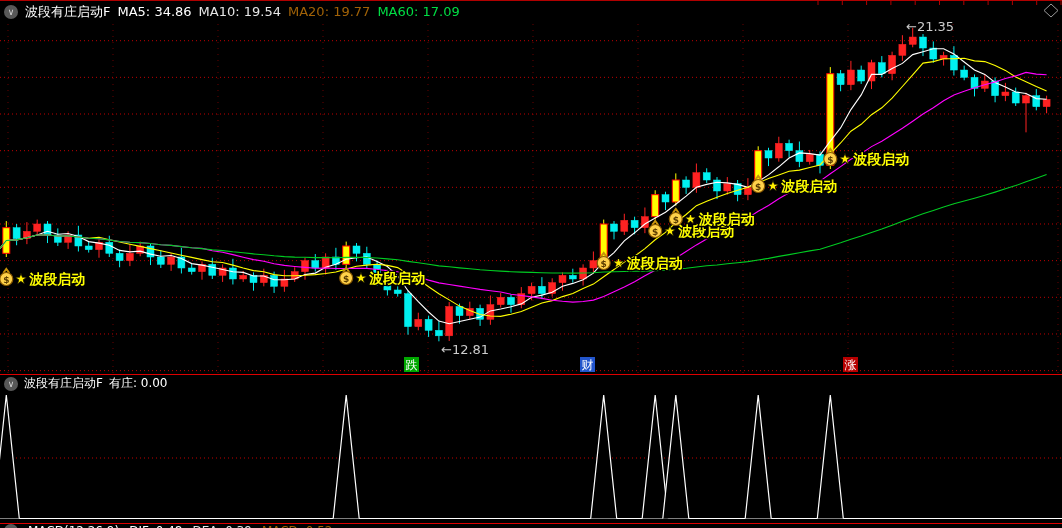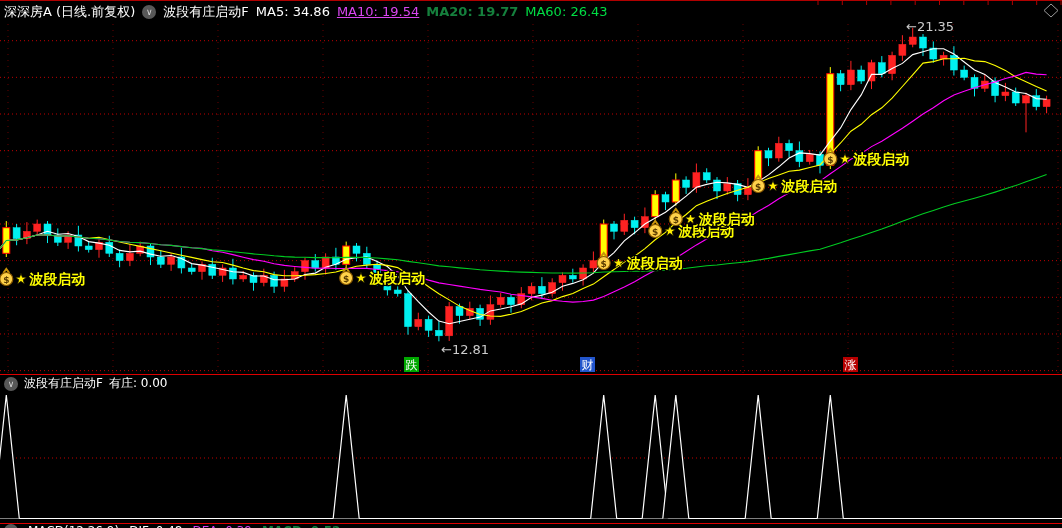--- a/index.html
+++ b/index.html
@@ -5,21 +5,21 @@
   html,body{margin:0;padding:0;background:#000;}
   #root{position:relative;width:1062px;height:528px;background:#000;overflow:hidden;
         font-family:"DejaVu Sans","Liberation Sans",sans-serif;}
   #chartsvg{position:absolute;left:0;top:0;z-index:1;}
   .hdr{position:absolute;left:0;top:0;width:1062px;height:23px;display:flex;
        align-items:center;gap:7px;padding-left:4px;z-index:2;font-size:13px;white-space:nowrap;}
   .p2hdr{position:absolute;left:0;top:376px;width:1062px;height:15px;display:flex;
        align-items:center;gap:6px;padding-left:4px;z-index:2;font-size:12px;white-space:nowrap;}
   .macd{position:absolute;left:0;top:524px;width:1062px;height:14px;display:flex;
        align-items:center;gap:10px;padding-left:4px;z-index:2;font-size:12px;white-space:nowrap;}
-  .c-white{color:#ffffff;} .c-yellow{color:#d946ef;text-decoration:underline;} .c-magenta{color:#15803d;font-weight:bold;} .c-green{color:#00dd44;}
+  .c-white{color:#ffffff;} .c-yellow{color:#e5e5e5;} .c-magenta{color:#a16207;} .c-green{color:#00dd44;}
   .cicon{display:inline-flex;width:14px;height:14px;border-radius:50%;background:#585858;
          color:#d8d8d8;font-size:9px;line-height:14px;align-items:center;justify-content:center;
          flex:0 0 auto;cursor:pointer;}
 </style>
 </head>
 <body>
 
 <div id="root">
 
   <svg id="chartsvg" width="1062" height="528" viewBox="0 0 1062 528">
@@ -564,27 +564,26 @@
       <polyline points="-6.699999999999999,518.5 6.300000000000001,395 19.3,518.5" fill="#000" stroke="#ffffff" stroke-width="1.2"></polyline>
       <polyline points="333.20000000000005,518.5 346.20000000000005,395 359.20000000000005,518.5" fill="#000" stroke="#ffffff" stroke-width="1.2"></polyline>
       <polyline points="590.7,518.5 603.7,395 616.7,518.5" fill="#000" stroke="#ffffff" stroke-width="1.2"></polyline>
       <polyline points="642.2,518.5 655.2,395 668.2,518.5" fill="#000" stroke="#ffffff" stroke-width="1.2"></polyline>
       <polyline points="662.8000000000001,518.5 675.8000000000001,395 688.8000000000001,518.5" fill="#000" stroke="#ffffff" stroke-width="1.2"></polyline>
       <polyline points="745.2,518.5 758.2,395 771.2,518.5" fill="#000" stroke="#ffffff" stroke-width="1.2"></polyline>
       <polyline points="817.3000000000001,518.5 830.3000000000001,395 843.3000000000001,518.5" fill="#000" stroke="#ffffff" stroke-width="1.2"></polyline>
     </svg>
 
   <div class="hdr">
-    <span class="c-white">深深房A (日线.前复权)</span>
     <span class="cicon">∨</span>
     <span class="c-white">波段有庄启动F</span>
     <span class="c-white">MA5: 34.86</span>
     <span class="c-yellow">MA10: 19.54</span>
     <span class="c-magenta">MA20: 19.77</span>
-    <span class="c-green">MA60: 26.43</span>
+    <span class="c-green">MA60: 17.09</span>
   </div>
 
   <div class="p2hdr">
     <span class="cicon">∨</span>
     <span class="c-white">波段有庄启动F</span>
     <span class="c-white">有庄: 0.00</span>
   </div>
 
   <div class="macd">
     <span class="cicon">∨</span>

